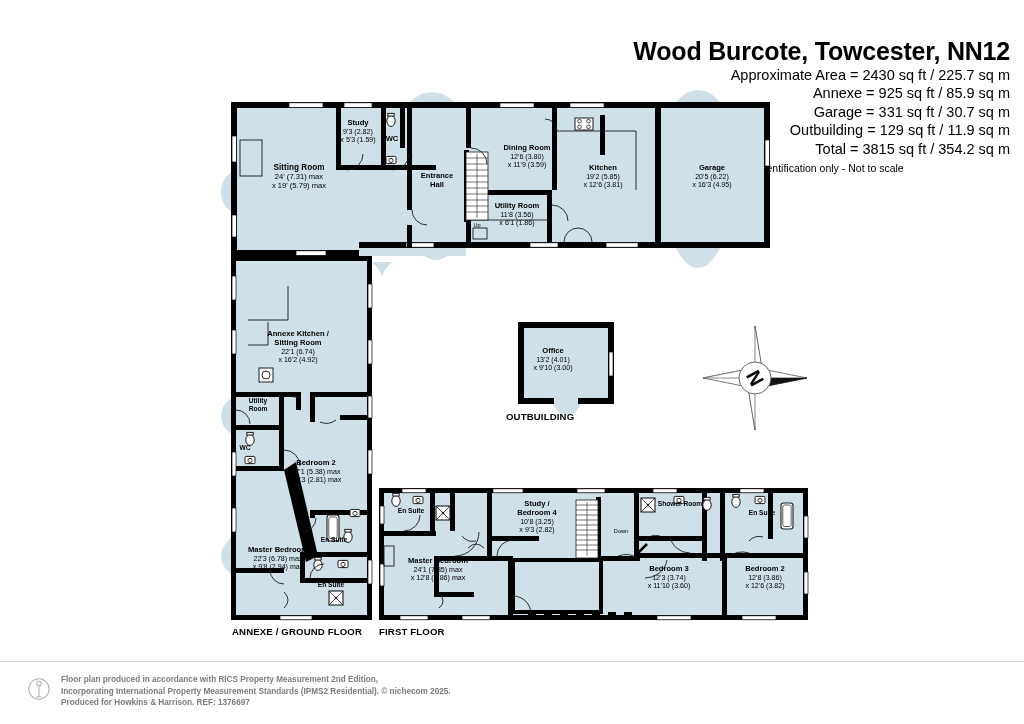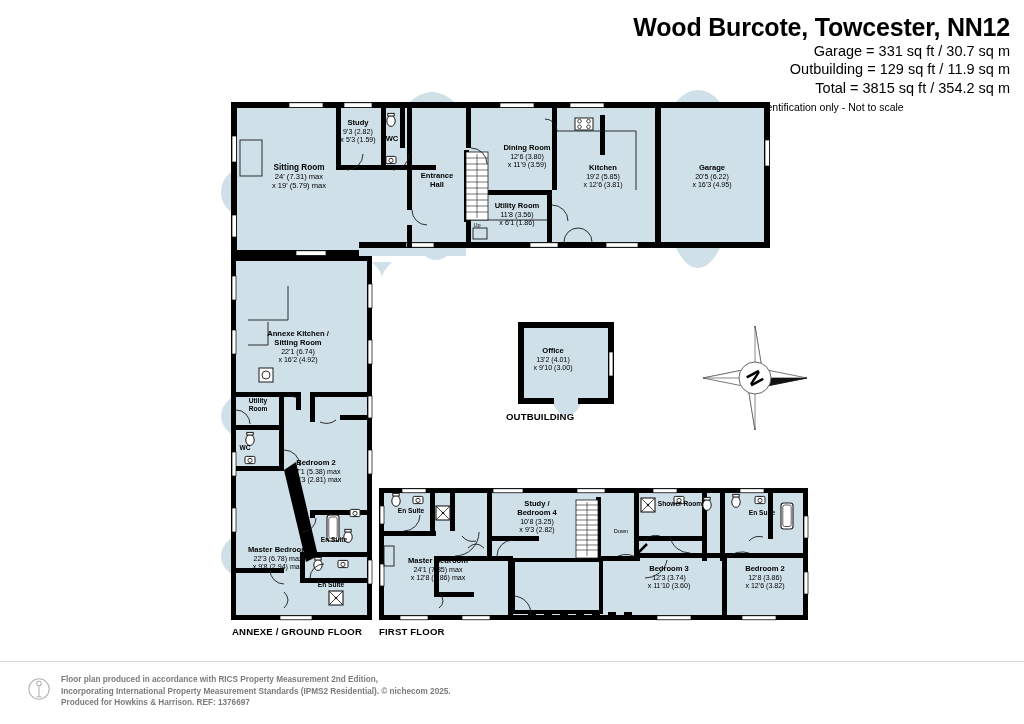--- a/index.html
+++ b/index.html
@@ -1,21 +1,21 @@
 <!DOCTYPE html>
 <html><head>
 <meta charset="utf-8">
 <style>
   html,body{margin:0;padding:0;background:#ffffff;}
   body{width:1024px;height:724px;font-family:"Liberation Sans",sans-serif;color:#000;overflow:hidden;position:relative;}
   #stage{position:absolute;left:0;top:0;width:1024px;height:724px;}
 
   
   .hdr{position:absolute;right:14px;top:12px;text-align:right;}
-  .hdr-title{font-size:25px;font-weight:bold;letter-spacing:-.2px;line-height:30px;white-space:nowrap;}
+  .hdr-title{font-size:25px;font-weight:bold;letter-spacing:-.2px;line-height:30px;white-space:nowrap;margin-top:24px;}
   .hdr-line{font-size:14.5px;line-height:18.4px;white-space:nowrap;}
   .hdr-note{font-size:10.5px;line-height:15px;margin-top:3px;white-space:nowrap;text-align:center;}
 
   
   #plan{position:absolute;left:0;top:0;}
 
   
   .lbl{position:absolute;text-align:center;line-height:1.18;white-space:nowrap;
        transform:translate(-50%,-50%);pointer-events:none;}
   .lbl .nm{font-size:7.6px;font-weight:bold;display:block;}
@@ -32,20 +32,22 @@
   .foot-txt{font-size:8.2px;line-height:11.6px;color:#7b7b7b;font-weight:bold;}
   .foot-txt span{display:block;white-space:nowrap;}
 </style>
 </head>
 <body>
 
 <div id="stage">
 
   <div class="hdr">
     <div class="hdr-title">Wood Burcote, Towcester, NN12</div>
+    <div class="hdr-line">Approximate Area = 2430 sq ft / 225.7 sq m</div>
+    <div class="hdr-line">Annexe = 925 sq ft / 85.9 sq m</div>
     <div class="hdr-line">Garage = 331 sq ft / 30.7 sq m</div>
     <div class="hdr-line">Outbuilding = 129 sq ft / 11.9 sq m</div>
     <div class="hdr-line">Total = 3815 sq ft / 354.2 sq m</div>
     <div class="hdr-note">For identification only - Not to scale</div>
   </div>
 
   <svg id="plan" width="1024" height="724" viewBox="0 0 1024 724">
     <defs>
       <g id="wc-pan">
         <ellipse cx="0" cy="0" rx="4.2" ry="5.4" fill="#fff" stroke="#1a1a1a" stroke-width="1"></ellipse>

